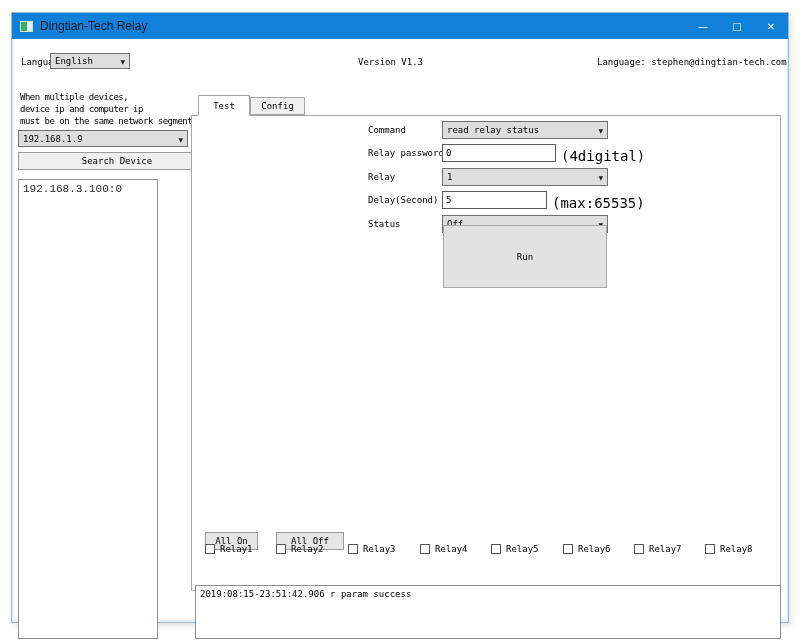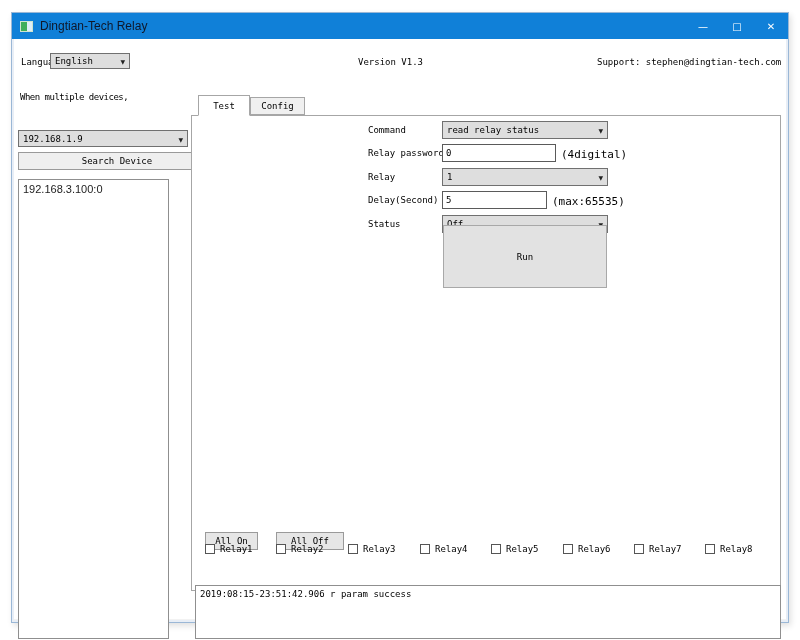--- a/index.html
+++ b/index.html
@@ -55,41 +55,41 @@
   
   .pbtn {
     position:absolute; background:#e6e6e6; border:1px solid #9a9a9a;
     font-size:9px; color:#000; display:flex; align-items:center; justify-content:center;
   }
 
   
   #note-lines { position:absolute; left:6px; top:52px; font-size:9px;
                 letter-spacing:-0.5px; line-height:12px; white-space:nowrap; }
   #device-list {
-    position:absolute; left:4px; top:140px; width:151px; height:460px;
+    position:absolute; left:4px; top:140px; width:140px; height:460px;
     background:#ffffff; border:1px solid #8f8f8f;
-    font-family:Liberation Sans, sans-serif; font-size:11px; color:#222;
+    font-family:Liberation Mono, monospace; font-size:11px; color:#222;
   }
   #device-list .list-item { padding:3px 4px 0 4px; }
 
   
   #tab-panel {
     position:absolute; left:177px; top:76px; width:590px; height:476px;
     background:#ffffff; border:1px solid #a6a6a6;
   }
   .tab {
     position:absolute; top:58px; height:18px; font-size:9px;
     display:flex; align-items:center; justify-content:center;
     border:1px solid #a6a6a6; background:#f0f0f0; z-index:2;
   }
   .tab.active { background:#ffffff; border-bottom:1px solid #ffffff; top:56px; height:21px; }
 
   
   .frm-label { position:absolute; font-size:9px; white-space:nowrap; }
-  .frm-note  { position:absolute; font-size:11px; white-space:nowrap; }
+  .frm-note  { position:absolute; font-size:14px; white-space:nowrap; }
 
   #run-button {
     position:absolute; left:429px; top:186px; width:164px; height:63px;
     background:#e2e2e2; border:1px solid #a8a8a8;
     display:flex; align-items:center; justify-content:center; font-size:9px;
   }
 
   
   .cbx-item { position:absolute; top:505px; display:flex; align-items:center; font-size:9px; }
   .cbx-item input[type=checkbox] {
@@ -123,24 +123,26 @@
   </div>
 
   <div id="client">
 
     <div class="applabel" style="position:absolute;left:7px;top:18px;">Language</div>
     <div class="combo" style="left:36px;top:14px;width:80px;height:16px;">
       <span>English</span>
       <span class="arrow">▼</span>
     </div>
     <div class="applabel" style="position:absolute;left:344px;top:18px;">Version V1.3</div>
-    <div class="applabel" style="position:absolute;left:583px;top:18px;">Support: stephen@dingtian-tech.com</div>
+    <div class="applabel" style="position:absolute;left:583px;top:18px;">Language: stephen@dingtian-tech.com</div>
 
     <div id="note-lines">
       <div>When multiple devices,</div>
+      <div>device ip and computer ip</div>
+      <div>must be on the same network segment</div>
     </div>
 
     <div class="combo" style="left:4px;top:91px;width:170px;height:17px;">
       <span>192.168.1.9</span>
       <span class="arrow">▼</span>
     </div>
 
     <div class="pbtn" style="left:4px;top:113px;width:198px;height:18px;background:#efefef;">Search Device</div>
 
     <div id="device-list">

